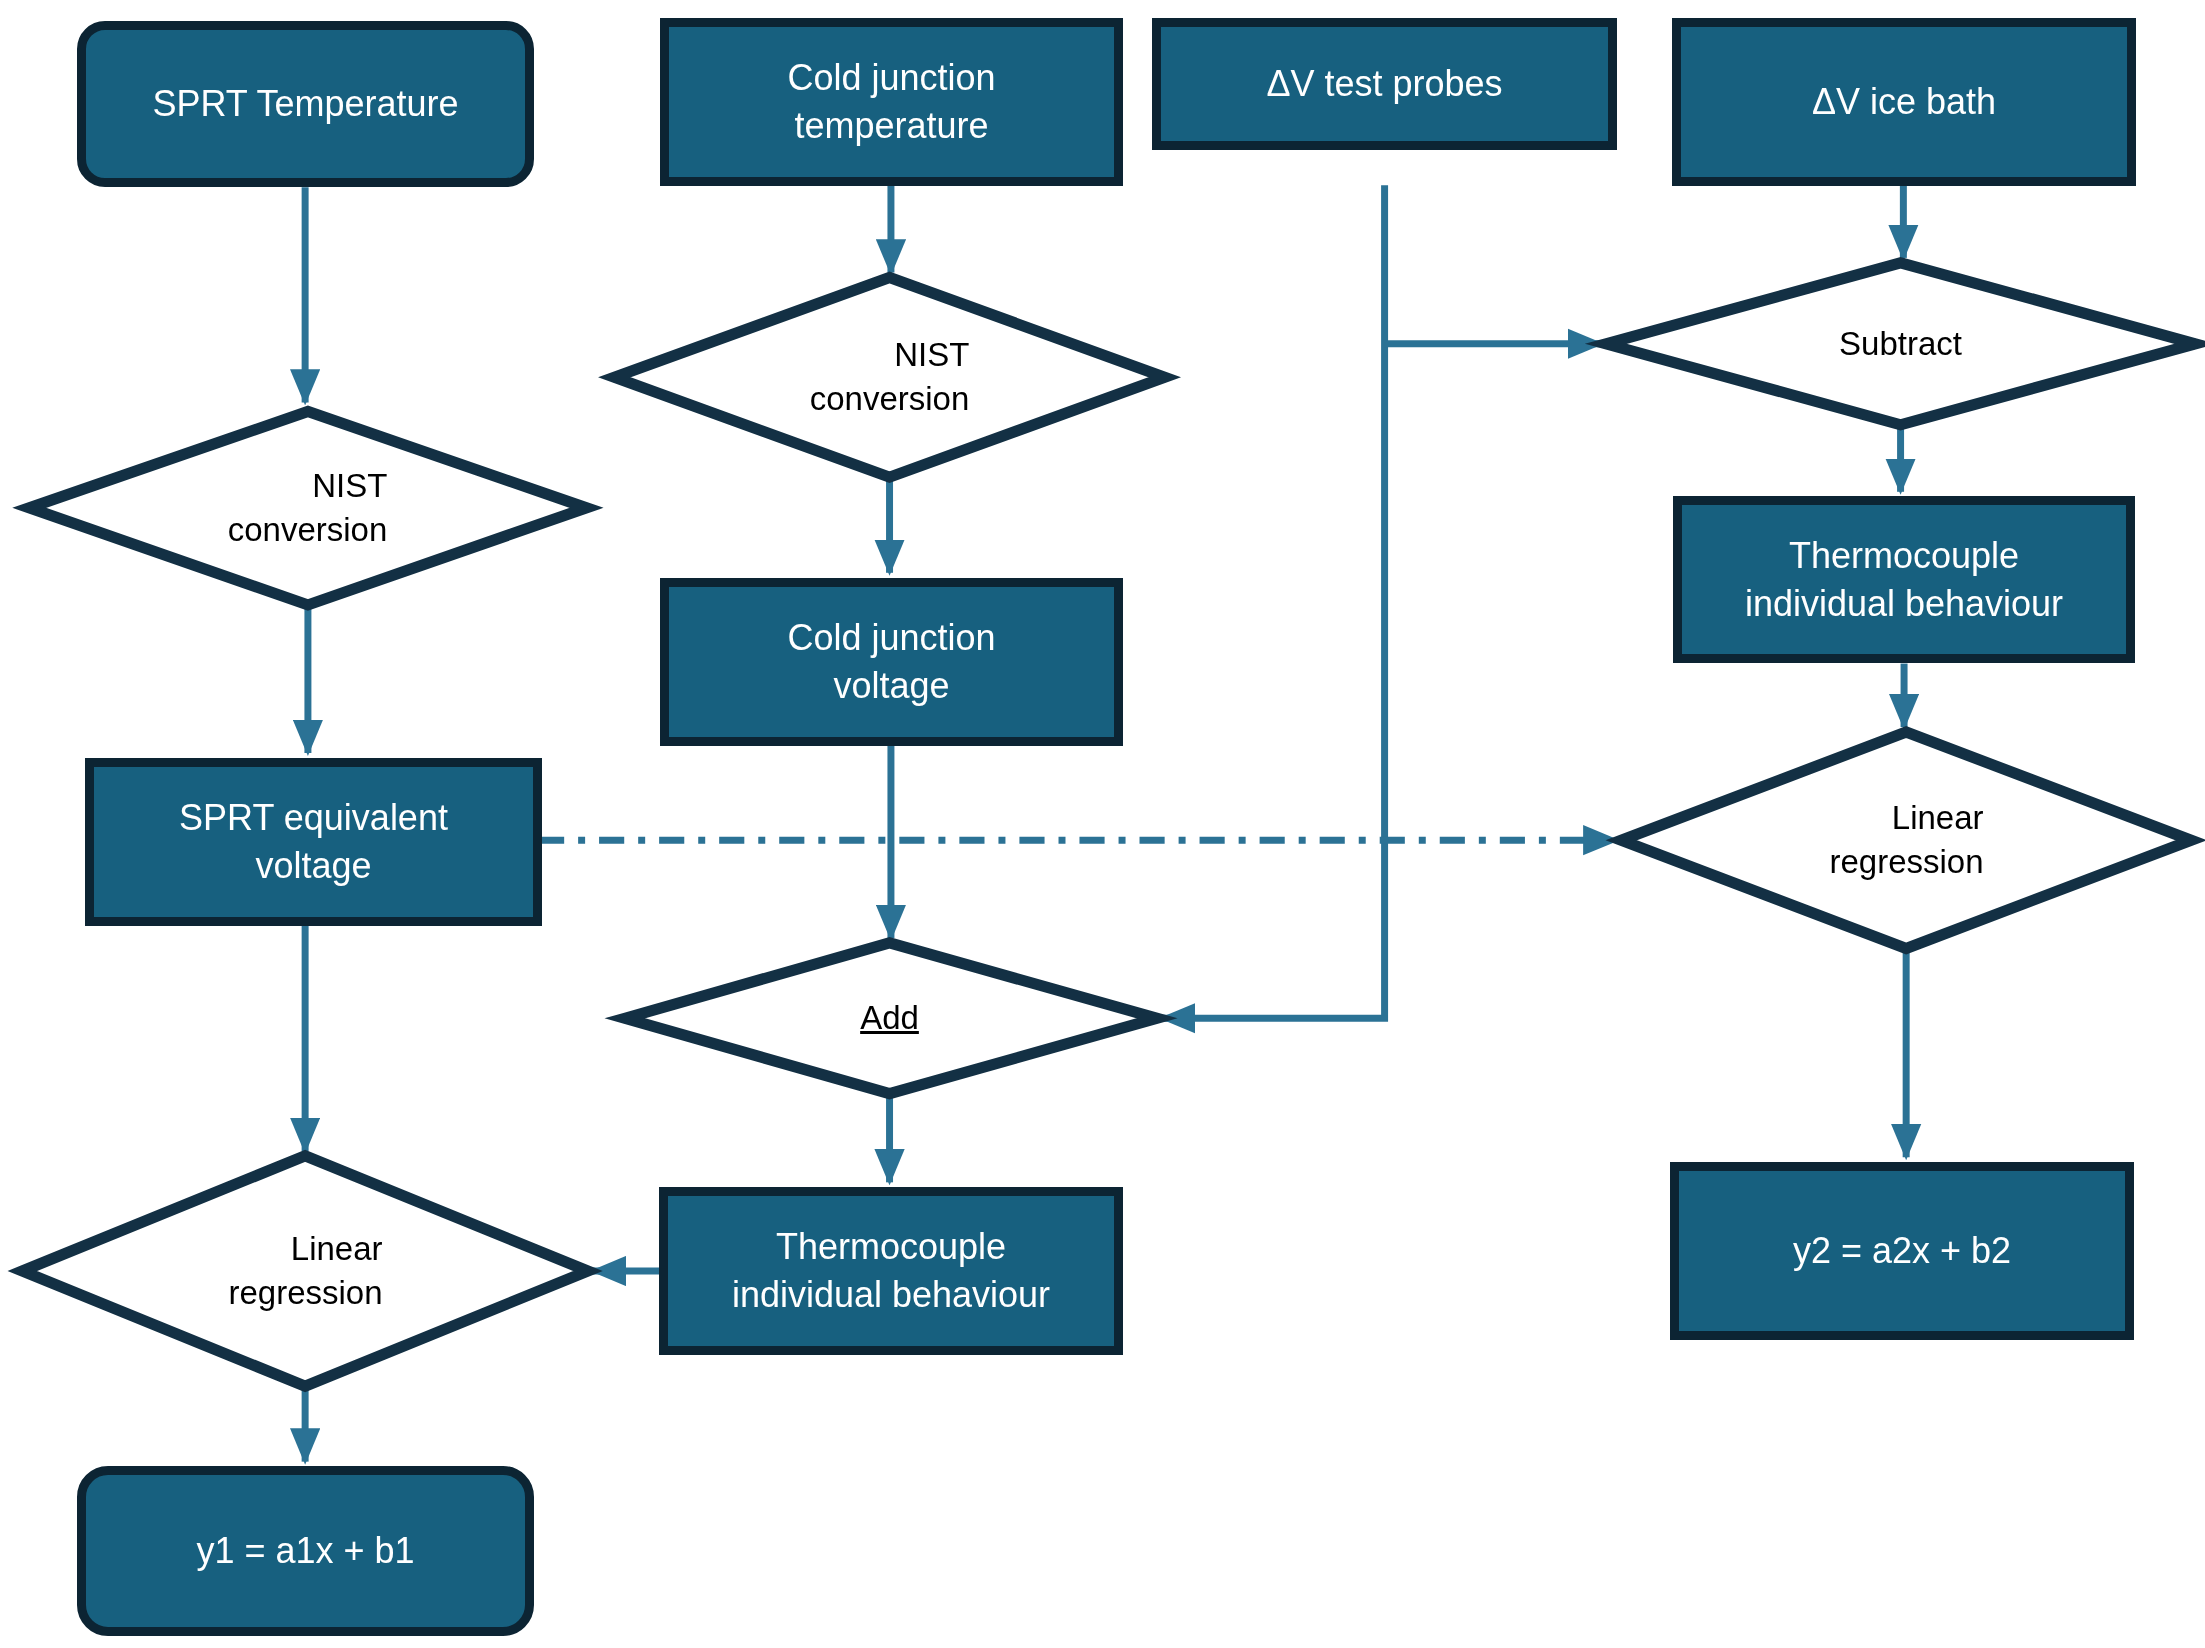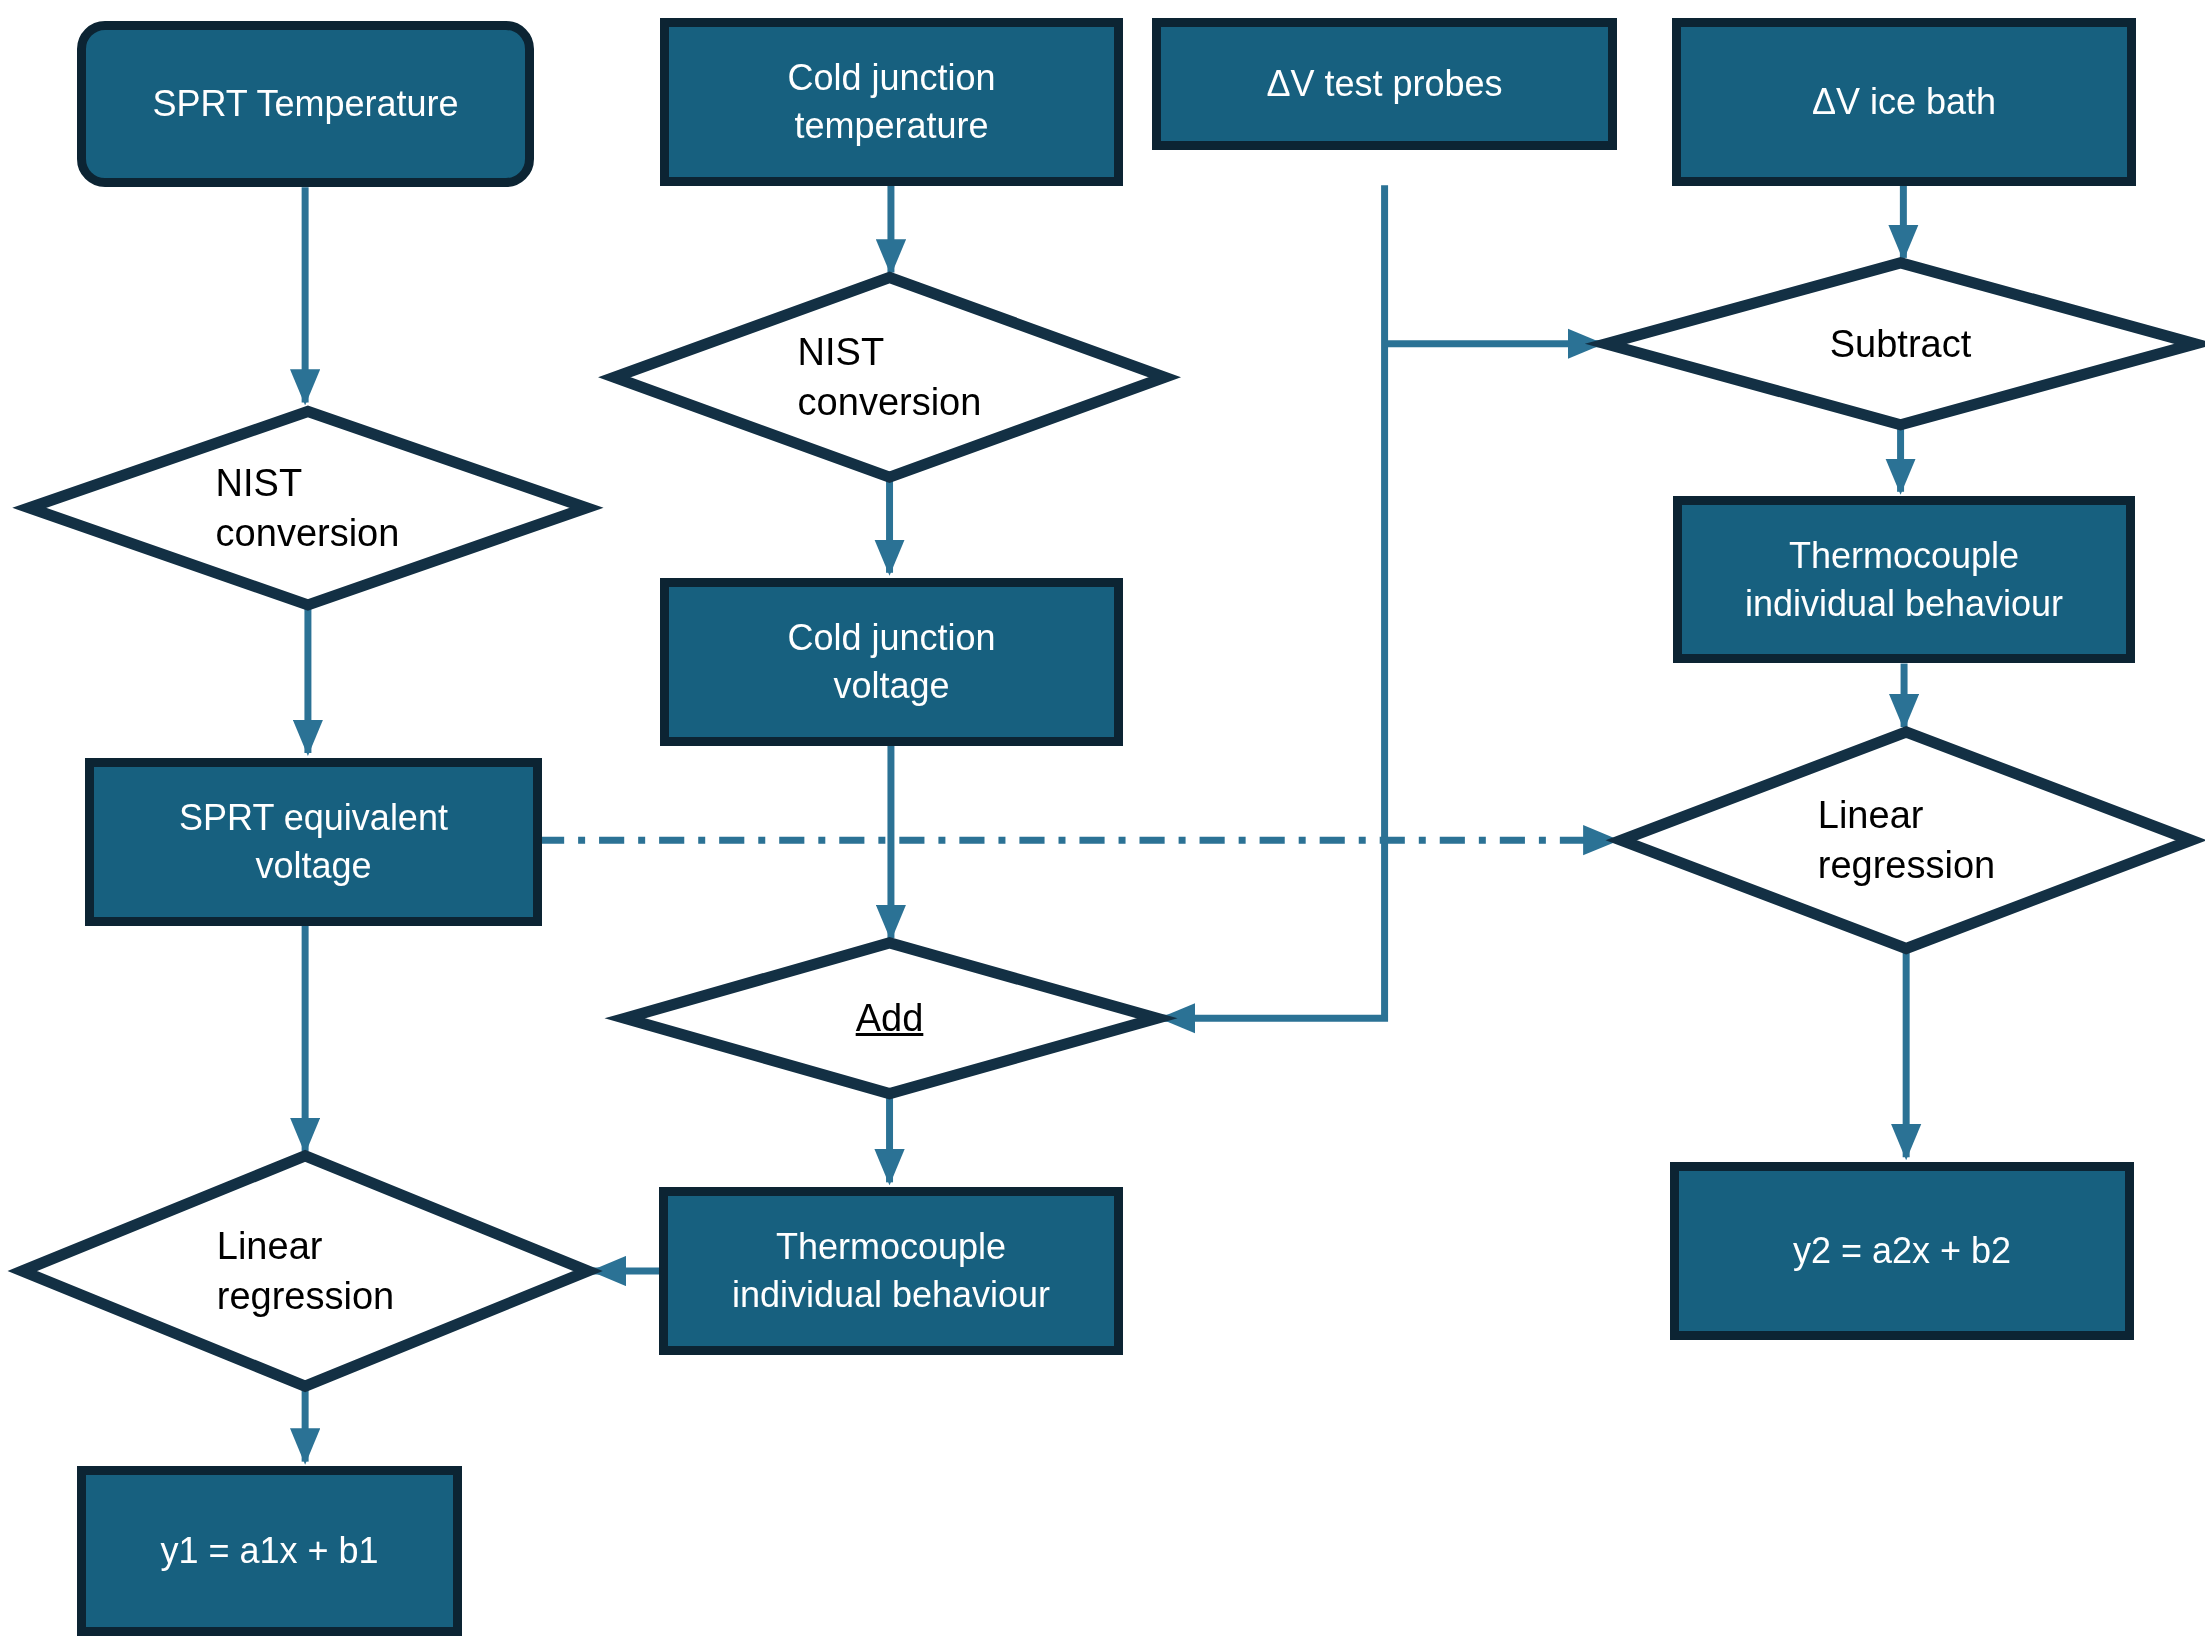--- a/index.html
+++ b/index.html
@@ -29,23 +29,23 @@
     color:var(--node-text,#fff);
     display:flex;align-items:center;justify-content:center;
     text-align:center;
     font-size:36px;line-height:1.32;
     white-space:pre-line;
   }
   .dlabel{
     position:absolute;
     width:349px;height:140px;
     display:flex;align-items:center;justify-content:center;
-    text-align:left;
+    text-align:right;
     color:var(--diamond-text,#000);
-    font-size:38px;line-height:1.32;
+    font-size:33px;line-height:1.32;
     white-space:pre-line;
     pointer-events:none;
   }
   .conn{stroke:var(--connector,#2B7295);stroke-width:10;fill:none;}
   .conn.dashdot{stroke-dasharray:36 20 10 20;}
   .diamond{
     fill:var(--diamond-fill,#fff);
     stroke:var(--diamond-border,#133044);
     stroke-width:16;
     stroke-miterlimit:10;
@@ -107,21 +107,21 @@
 
   <div class="node" style="left:1673px;top:496px;width:462px;height:167px;">Thermocouple
 individual behaviour</div>
 
   <div class="node" style="left:77px;top:758px;width:457px;height:168px;margin-left:8px;">SPRT equivalent
 voltage</div>
 
   <div class="node" style="left:659px;top:1187px;width:464px;height:168px;">Thermocouple
 individual behaviour</div>
 
-  <div class="node" style="left:77px;top:1466px;width:385px;height:170px;">y1 = a1x + b1</div>
+  <div class="node" style="left:77px;top:1466px;width:457px;height:170px;border-radius:31px;">y1 = a1x + b1</div>
 
   <div class="node" style="left:1670px;top:1162px;width:464px;height:178px;">y2 = a2x + b2</div>
 
   <div class="dlabel" style="left:133px;top:438px;">NIST
 conversion</div>
 
   <div class="dlabel" style="left:715px;top:307px;">NIST
 conversion</div>
 
   <div class="dlabel" style="left:1726px;top:274px;">Subtract</div>

